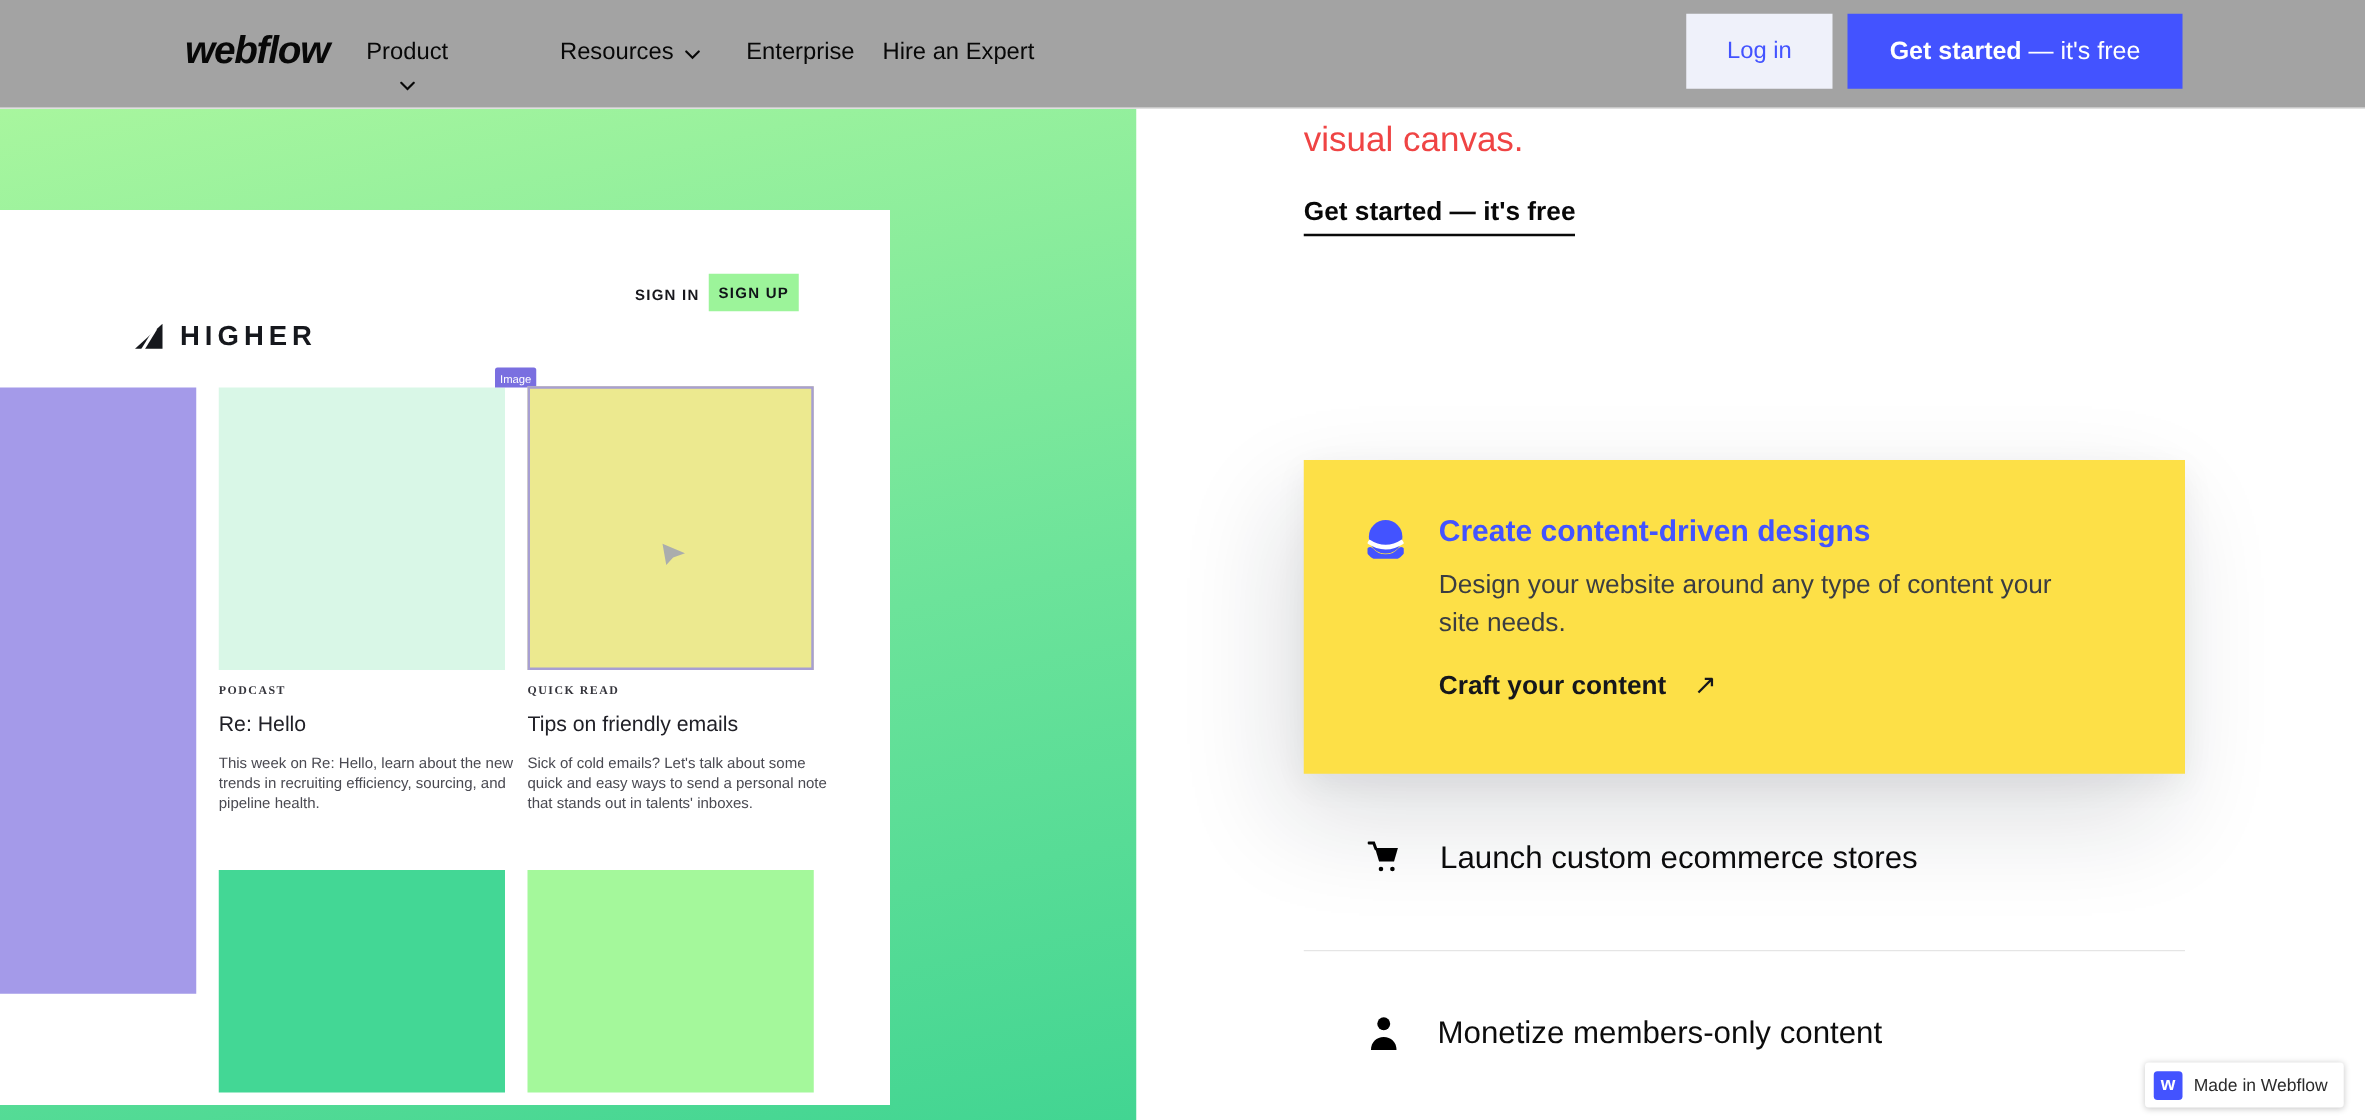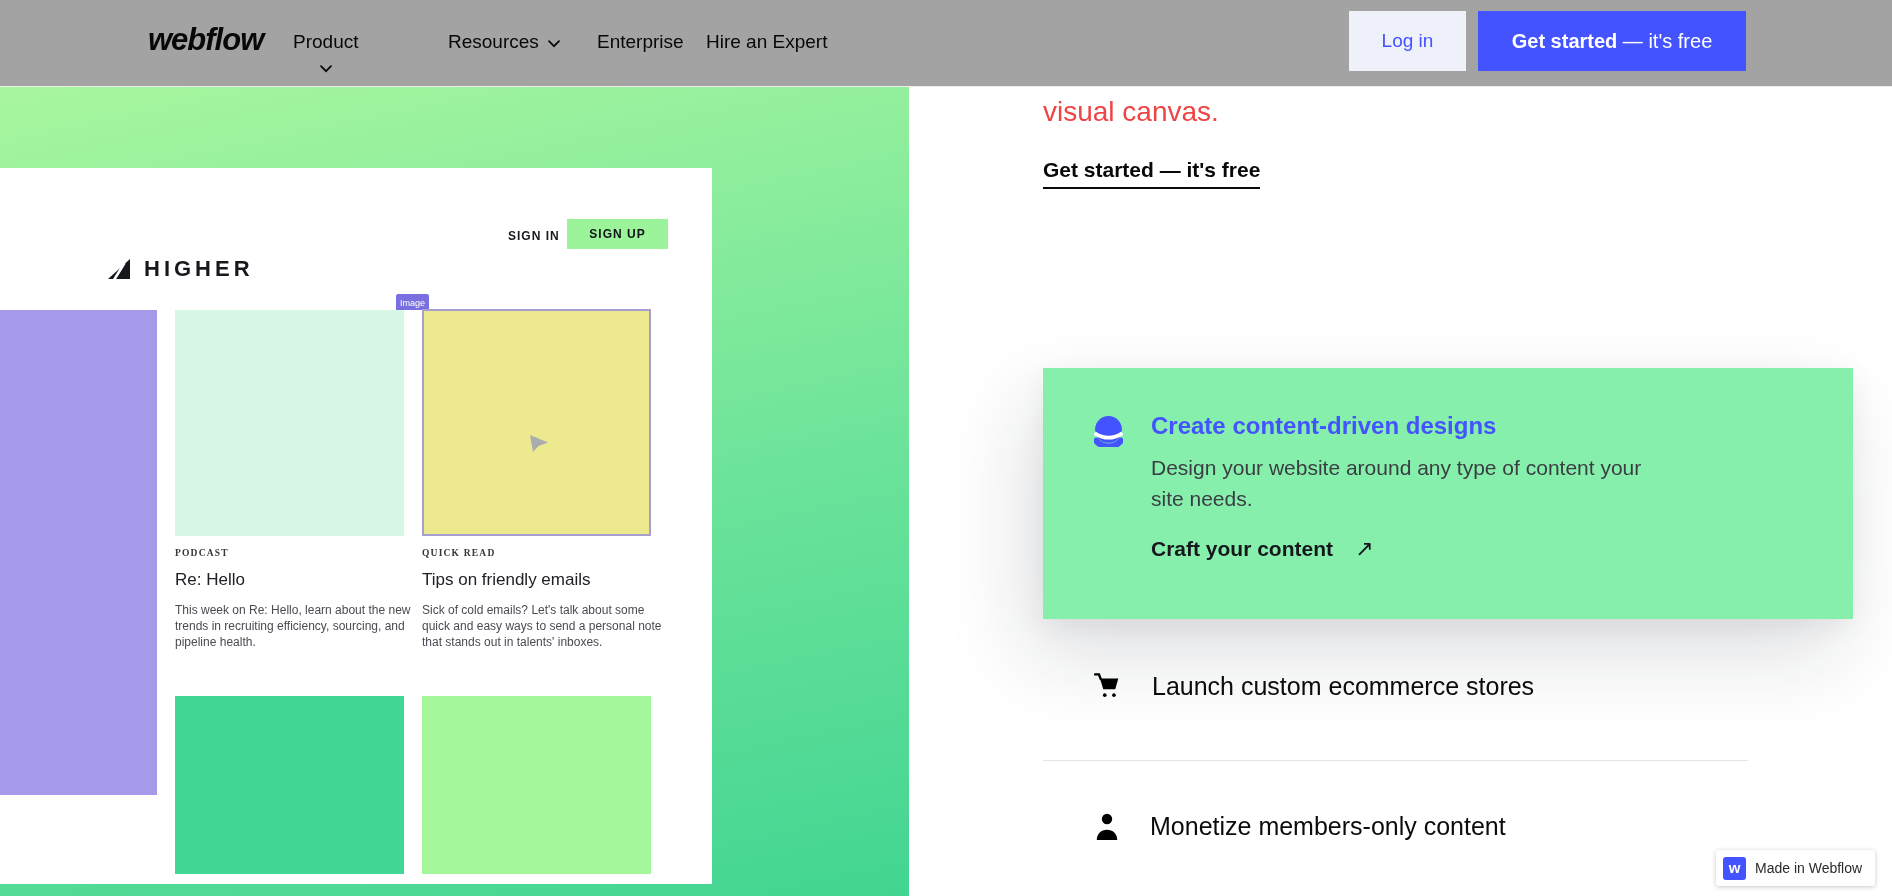--- a/index.html
+++ b/index.html
@@ -26,21 +26,21 @@
   .hero-green { position:absolute; left:0; top:87px; width:909px; height:809px;
                 background:linear-gradient(168deg,#a8f69e 0%,#6ce39a 55%,#42d592 100%); }
 
   
   .mockup { position:absolute; left:-100px; top:168px; width:812px; height:716px;
             background:#fff; overflow:hidden; }
   .m-brand { position:absolute; left:208px; top:52px; display:flex; align-items:center; gap:13px;margin-top:36px; }
   .m-brand-text { font-size:22px; font-weight:bold; letter-spacing:4px; color:#16181d; }
   .m-signin { position:absolute; left:608px; top:61px; font-size:12px; font-weight:bold;
               letter-spacing:1px; color:#17171c; }
-  .m-signup { position:absolute; left:667px; top:51px; width:101px; height:30px;
+  .m-signup { position:absolute; left:667px; top:51px; width:72px; height:30px;
               background:#9cf49a; color:#101418; font-size:12px; font-weight:bold;
               letter-spacing:1px; display:flex; align-items:center; justify-content:center; }
   .m-purple { position:absolute; left:100px; top:142px; width:157px; height:485px; background:#a49ae9; }
   .m-mint   { position:absolute; left:275px; top:142px; width:229px; height:226px; background:#d9f7e7; }
   .m-yellow { position:absolute; left:522px; top:141px; width:229px; height:227px;
               background:#ece98f; border:2px solid #a79fd2; }
   .m-tag { position:absolute; left:496px; top:126px; height:16px; background:#7a6fe0;
            border-radius:2px 2px 0 0; display:flex; align-items:center; padding:0 4px; gap:4px;flex-direction:column; }
   .m-tag-label { color:#fff; font-size:9px; }
   .m-tag-sep { width:1px; height:10px; background:rgba(255,255,255,.55); }
@@ -52,22 +52,22 @@
   .m-col-body { position:absolute; top:434px; width:244px; font-size:12px; line-height:16px;
                 color:#4a4a52; }
   .m-teal  { position:absolute; left:275px; top:528px; width:229px; height:178px; background:#43d795; }
   .m-lgreen{ position:absolute; left:522px; top:528px; width:229px; height:178px; background:#a4f89b; }
 
   
   .hero-tail { position:absolute; left:1043px; top:96px; font-size:28px; color:#ef4444; }
   .hero-link { position:absolute; left:1043px; top:158px; font-size:21px; font-weight:bold;
                color:#080808; border-bottom:2px solid #0a0a0a; padding-bottom:5px; cursor:pointer; }
 
-  .feature-card { position:absolute; left:1043px; top:368px; width:810px; height:251px;
-                  background:#86efac; z-index:10;
+  .feature-card { position:absolute; left:1043px; top:368px; width:705px; height:251px;
+                  background:#fde047; z-index:10;
                   box-shadow:-15px 35px 80px rgba(20,25,40,.14), 0 8px 25px rgba(20,25,40,.06); }
   .fc-icon { position:absolute; left:51px; top:48px; }
   .fc-title { position:absolute; left:108px; top:44px; font-size:24px; font-weight:bold;
               color:#4353ff; cursor:pointer; }
   .fc-desc { position:absolute; left:108px; top:84px; width:520px; font-size:21px;
              line-height:31px; color:#3a3d42; }
   .fc-link { position:absolute; left:108px; top:168px; font-size:21px; font-weight:bold;
              color:#15171c; cursor:pointer; display:flex; align-items:center; gap:22px; }
   .fc-arrow { font-weight:normal; font-size:22px; color:#15171c;
               font-family:"DejaVu Sans",sans-serif; }

